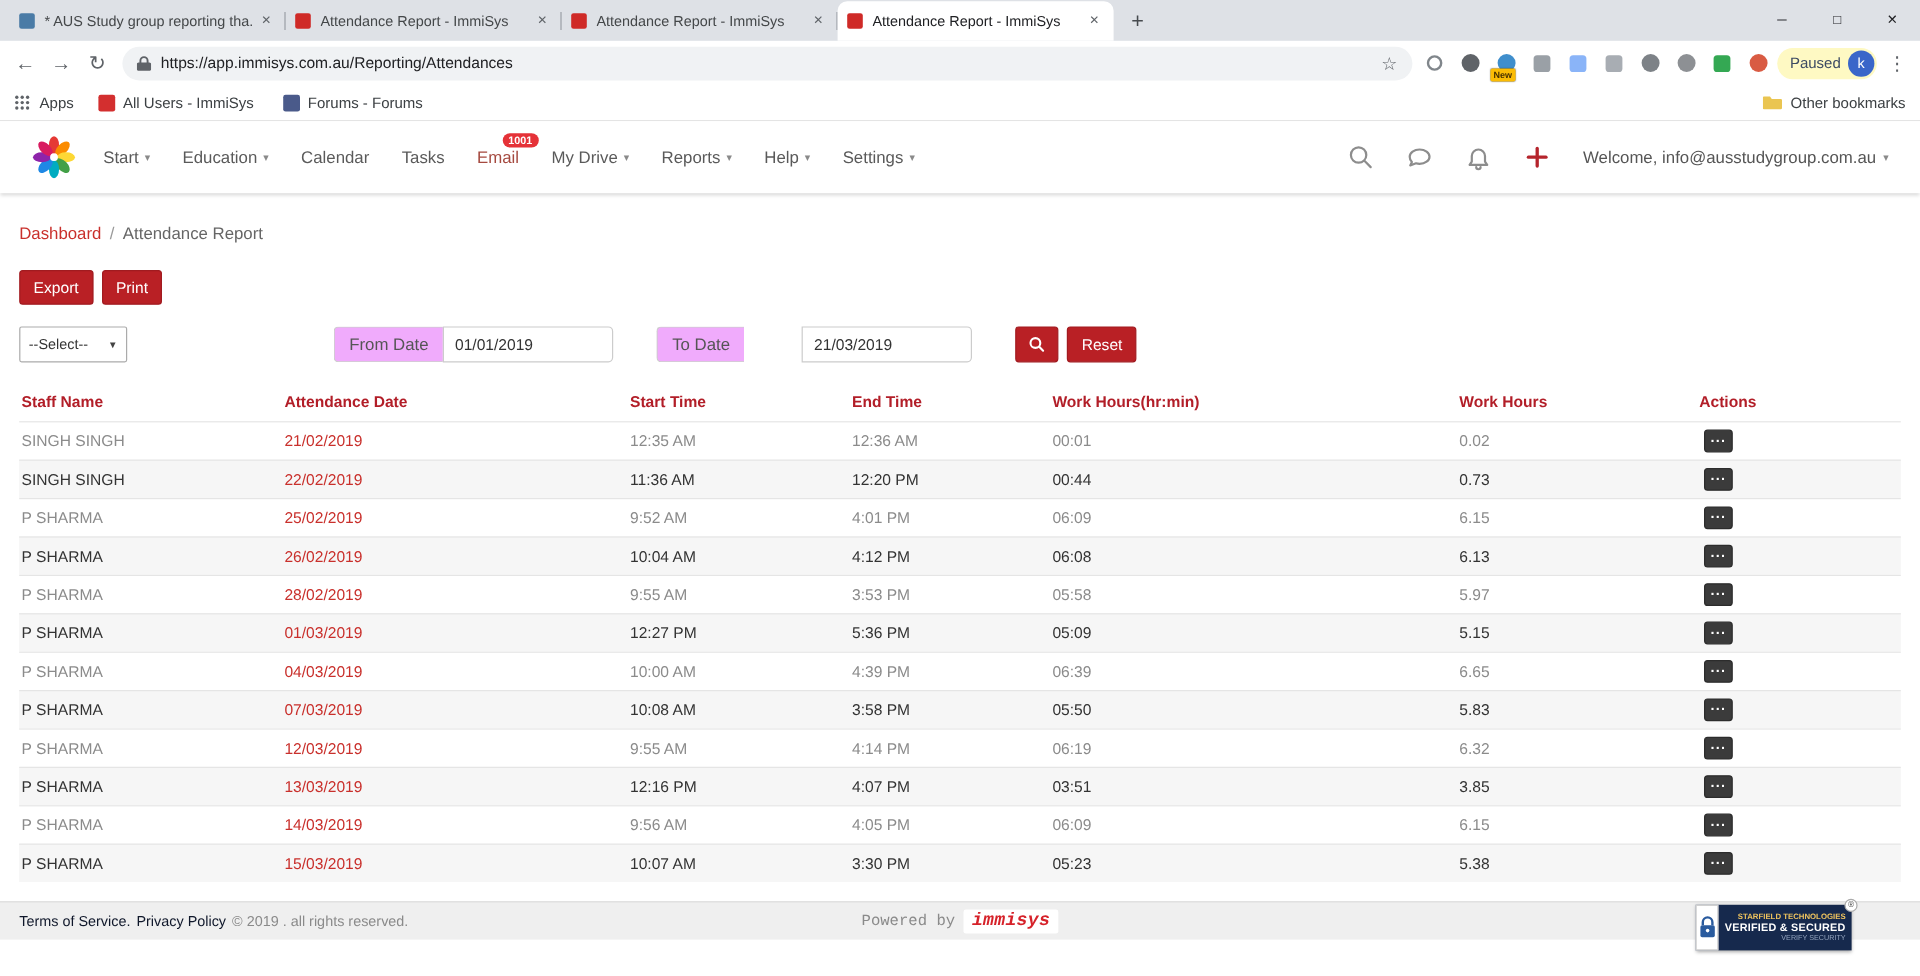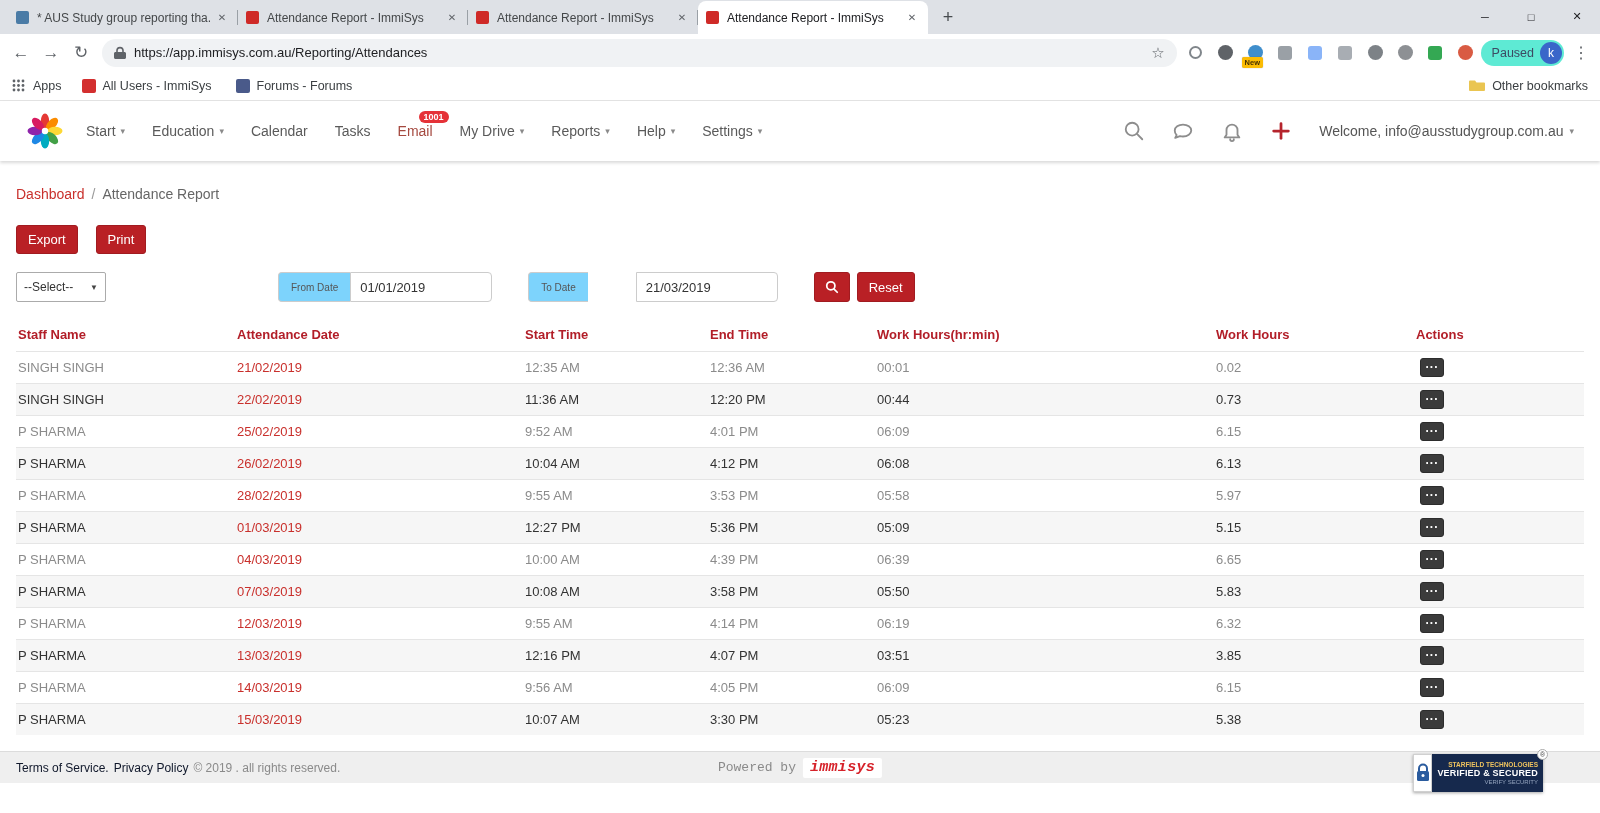--- a/index.html
+++ b/index.html
@@ -25,21 +25,21 @@
   .tool-btn { width:30px; height:30px; display:flex; align-items:center; justify-content:center; font-size:17px; color:#5f6368; flex:none; }
   .omnibox { flex:1; height:28px; background:#f0f2f4; border-radius:14px; display:flex; align-items:center; padding:0 12px; margin:0 6px; min-width:0; }
   .url-text { font-size:13px; color:#202124; margin-left:8px; flex:1; white-space:nowrap; overflow:hidden; }
   .star { font-size:15px; color:#5f6368; }
   .extensions { display:flex; align-items:center; flex:none; gap:13px; padding:0 4px; }
   .ext { position:relative; width:17px; height:17px; display:flex; align-items:center; justify-content:center; }
   .ext-shape.round { width:15px; height:15px; border-radius:50%; }
   .ext-shape.square { width:14px; height:14px; border-radius:3px; }
   .ext-shape.ring { width:13px; height:13px; border-radius:50%; border:2.5px solid #80868b; background:transparent !important; }
   .ext-badge { position:absolute; bottom:-7px; left:-5px; background:#fbbc04; color:#463000; font-size:7.5px; font-weight:bold; padding:1px 3px; border-radius:2px; box-shadow:0 0 1px rgba(0,0,0,.4); }
-  .paused-pill { flex:none; display:flex; align-items:center; height:26px; background:#5eead4; border-radius:14px; padding:0 2px 0 11px; margin-left:3px; gap:6px; cursor:pointer; }
+  .paused-pill { flex:none; display:flex; align-items:center; height:26px; background:#fef9c3; border-radius:14px; padding:0 2px 0 11px; margin-left:3px; gap:6px; cursor:pointer; }
   .paused-label { font-size:12.5px; color:#3c4a63; }
   .avatar { width:22px; height:22px; border-radius:50%; background:#3a66c9; color:#fff; font-size:12px; display:flex; align-items:center; justify-content:center; }
   .menu-btn { width:26px; height:26px; display:flex; align-items:center; justify-content:center; font-size:16px; color:#5f6368; flex:none; margin-left:4px; }
 
   
   .bookmarks { height:30px; background:#fff; display:flex; align-items:center; padding:0 12px; font-size:12.5px; color:#3c4043; border-bottom:1px solid #e4e4e4; }
   .apps { display:flex; align-items:center; gap:8px; margin-right:20px; cursor:pointer; }
   .bm-list { display:flex; align-items:center;text-align:right; }
   .bm-item { display:flex; align-items:center; gap:7px; margin-right:24px; cursor:pointer; }
   .bm-icon { width:14px; height:14px; border-radius:2px; flex:none; }
@@ -56,30 +56,30 @@
   .hr-icon { display:flex; cursor:pointer; }
   .welcome { display:flex; align-items:center; gap:6px; font-size:14px; color:#555; cursor:pointer; }
 
   
   .content { padding:0 16px; }
   .breadcrumb { margin-top:25px; font-size:14px; }
   .bc-home { color:#c9302c; cursor:pointer; }
   .bc-sep { color:#999; margin:0 7px; }
   .bc-cur { color:#666; }
 
-  .btn-row { margin-top:23px; display:flex; gap:18px; }
+  .btn-row { margin-top:23px; display:flex; gap:7px; }
   .btn-red { background:#b92025; border:1px solid #a11b20; color:#fff; font-size:13px; padding:6px 11px; border-radius:3px; font-family:inherit; cursor:pointer; }
 
   .filter-row { margin-top:18px; display:flex; align-items:center; }
   .select-box { width:90px; height:30px; border:1px solid #ababab; border-radius:2px; background:#fff; display:flex; align-items:center; justify-content:space-between; padding:0 7px; font-size:12px; color:#333; cursor:pointer; }
   .select-caret { font-size:8px; color:#444; }
   .input-group { display:flex; align-items:stretch; height:30px; }
   .fg-from { margin-left:172px; }
   .fg-to { margin-left:36px;gap:48px; }
-  .ig-label { background:#7dd3fc; border:1px solid #ccc; border-right:0; border-radius:4px 0 0 4px; display:flex; align-items:center; padding:0 12px; font-size:10px; color:#555; }
+  .ig-label { background:#f0abfc; border:1px solid #ccc; border-right:0; border-radius:4px 0 0 4px; display:flex; align-items:center; padding:0 12px; font-size:14px; color:#555; }
   .ig-input { width:142px; height:30px; border:1px solid #ccc; border-radius:0 4px 4px 0; font-size:13px; color:#333; padding:0 9px; font-family:inherit; outline:none; }
   .search-btn { margin-left:36px; width:36px; height:30px; background:#b92025; border:1px solid #a11b20; border-radius:3px; display:flex; align-items:center; justify-content:center; cursor:pointer; }
   .reset-btn { margin-left:7px; height:30px; }
 
   .table { margin-top:20px; }
   .thead, .trow { display:grid; grid-template-columns:219px 288px 185px 167px 339px 200px 1fr; }
   .thead { padding:5px 0 9px; }
   .th { font-size:13px; font-weight:bold; color:#b21e28; padding-left:2px; cursor:pointer; }
   .trow { height:32px; align-items:center; border-top:1px solid #e5e5e5; font-size:13px; }
   .trow:nth-child(odd) { background:#fff; color:#8b8b8b; }

